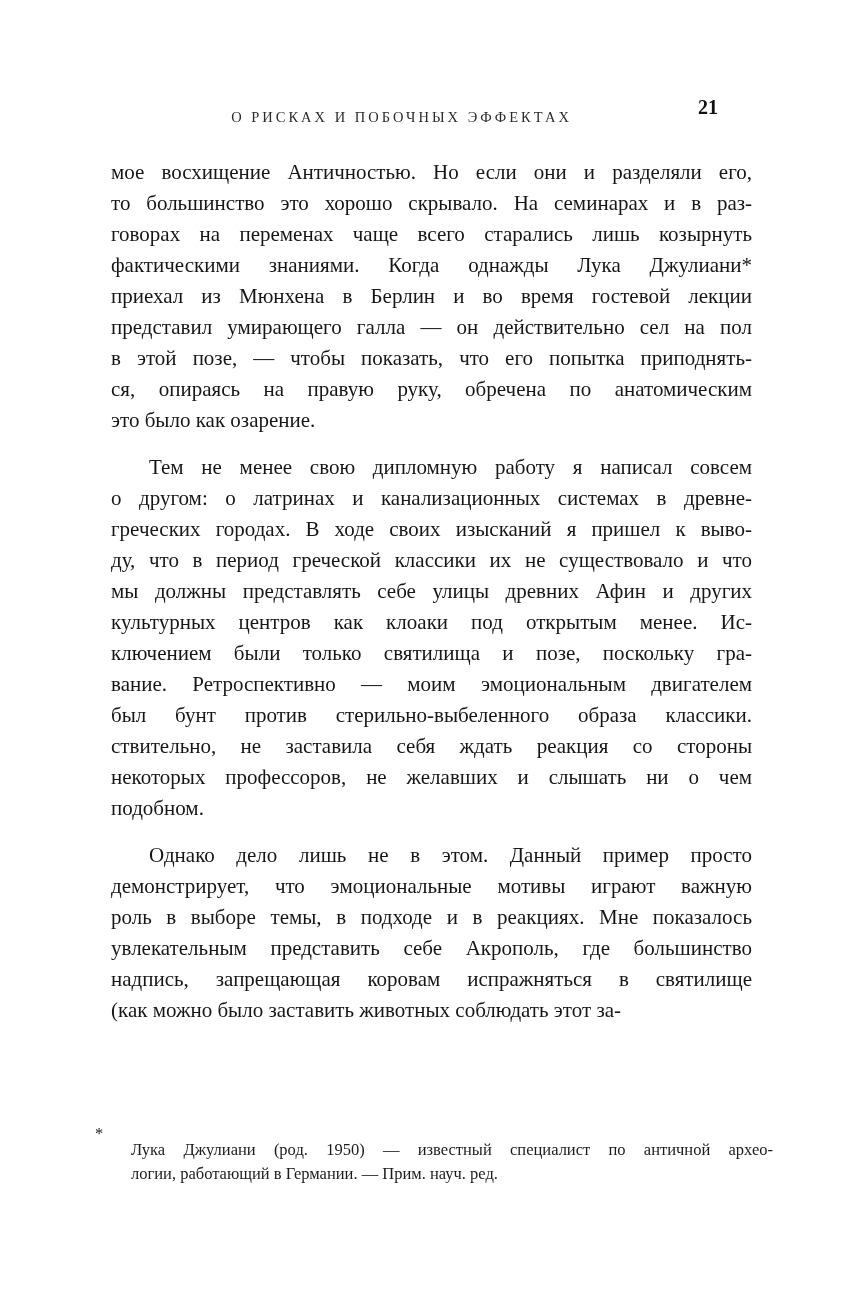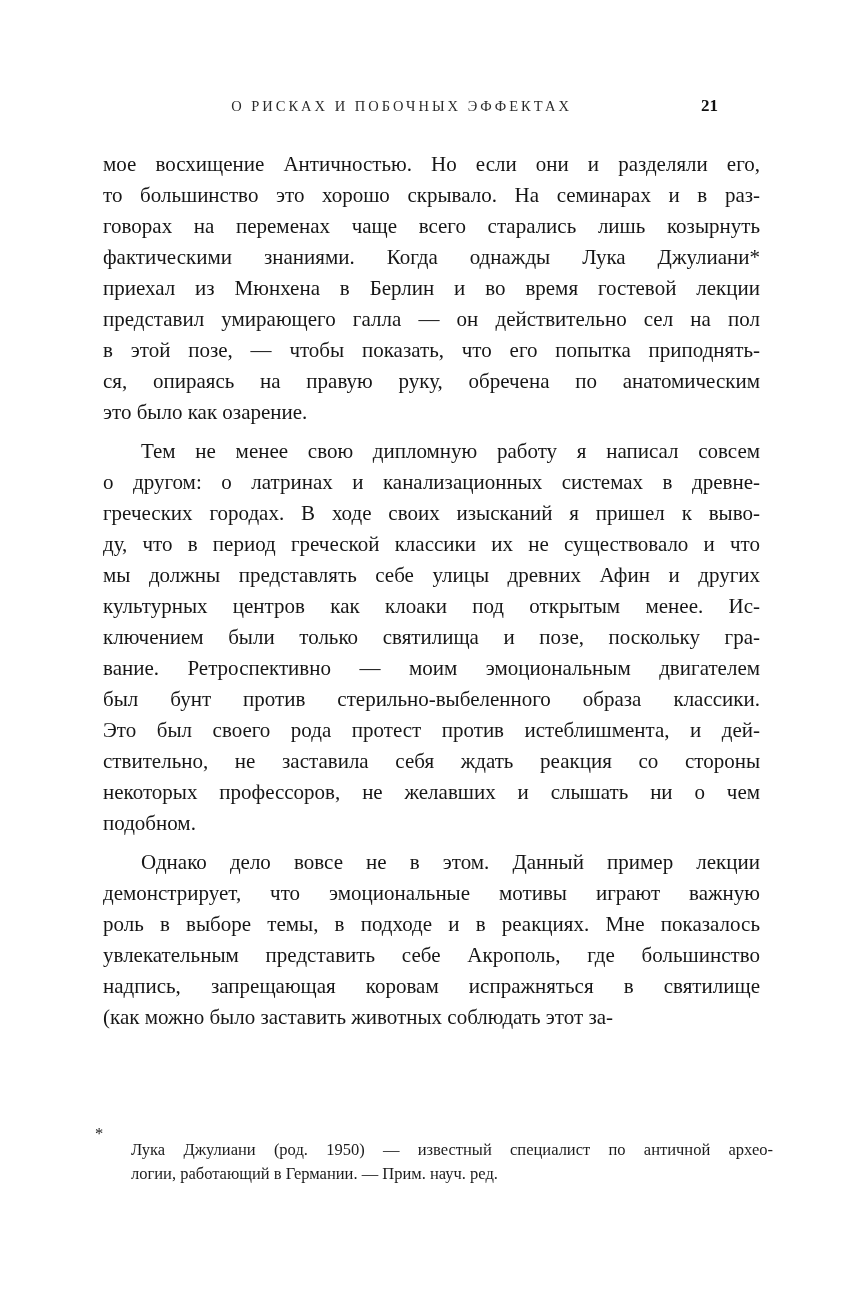--- a/index.html
+++ b/index.html
@@ -20,46 +20,46 @@
     position: absolute;
     left: 95px;
     top: 96px;
     width: 673px;
     height: 24px;
   }
   .running-title {
     position: absolute;
     left: 0;
     right: 60px;
-    top: 2px;
+    top: 13px;
     text-align: center;
     font-size: 14.5px;
     letter-spacing: 3px;
     color: #2b2b2b;
     text-transform: uppercase;
     white-space: nowrap;
   }
   .page-number {
     position: absolute;
     right: 50px;
     top: 0;
-    font-size: 17px;
+    font-size: 20px;
     font-weight: bold;
     color: #111;
   }
   .body-text {
     position: absolute;
     left: 95px;
     top: 141px;
     width: 673px;
     font-size: 21px;
     line-height: 31px;
     color: #161616;
   }
-  .paragraph { margin: 8px; }
+  .paragraph { margin: 16px; }
   .line {
     text-align: justify;
     text-align-last: justify;
     white-space: normal;
   }
   .line.last { text-align-last: left; }
   .line.indent { text-indent: 38px; }
   .footnote {
     position: absolute;
     left: 95px;
@@ -112,27 +112,26 @@
       <div class="paragraph">
         <div class="line indent">Тем не менее свою дипломную работу я написал совсем</div>
         <div class="line">о другом: о латринах и канализационных системах в древне-</div>
         <div class="line">греческих городах. В ходе своих изысканий я пришел к выво-</div>
         <div class="line">ду, что в период греческой классики их не существовало и что</div>
         <div class="line">мы должны представлять себе улицы древних Афин и других</div>
         <div class="line">культурных центров как клоаки под открытым менее. Ис-</div>
         <div class="line">ключением были только святилища и позе, поскольку гра-</div>
         <div class="line">вание. Ретроспективно — моим эмоциональным двигателем</div>
         <div class="line">был бунт против стерильно-выбеленного образа классики.</div>
-        <div class="line">Это был своего рода протест против истеблишмента, и дей-</div>
         <div class="line">ствительно, не заставила себя ждать реакция со стороны</div>
         <div class="line">некоторых профессоров, не желавших и слышать ни о чем</div>
         <div class="line last">подобном.</div>
       </div>
       <div class="paragraph">
-        <div class="line indent">Однако дело вовсе не в этом. Данный пример лекции</div>
+        <div class="line indent">Однако дело лишь не в этом. Данный пример просто</div>
         <div class="line">демонстрирует, что эмоциональные мотивы играют важную</div>
         <div class="line">роль в выборе темы, в подходе и в реакциях. Мне показалось</div>
         <div class="line">увлекательным представить себе Акрополь, где большинство</div>
         <div class="line">надпись, запрещающая коровам испражняться в святилище</div>
         <div class="line last">(как можно было заставить животных соблюдать этот за-</div>
       </div>
     </div>
 
   <div class="footnote">
     <span class="footnote-marker">*</span>

